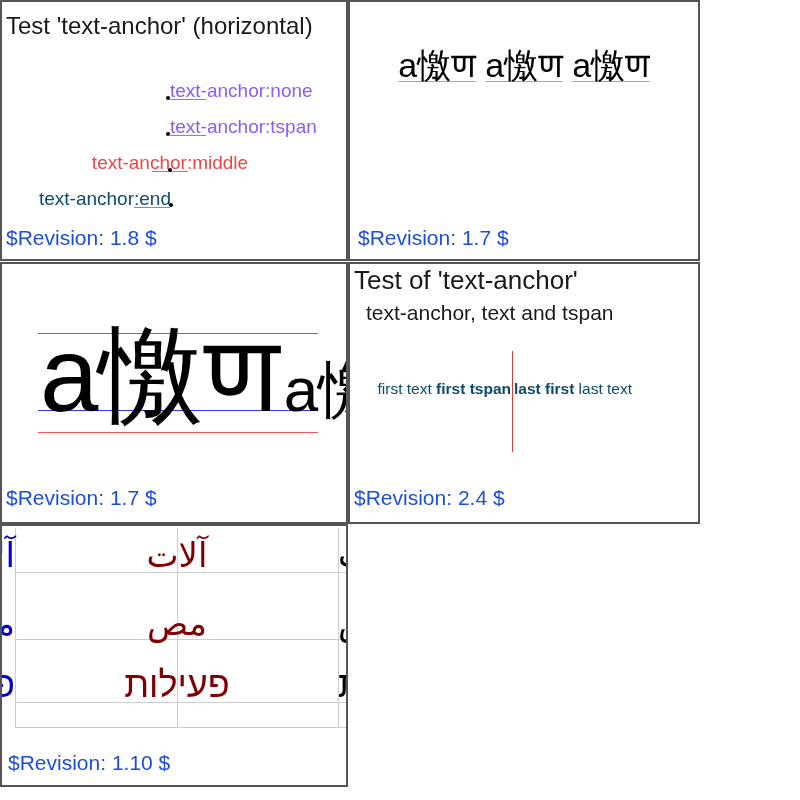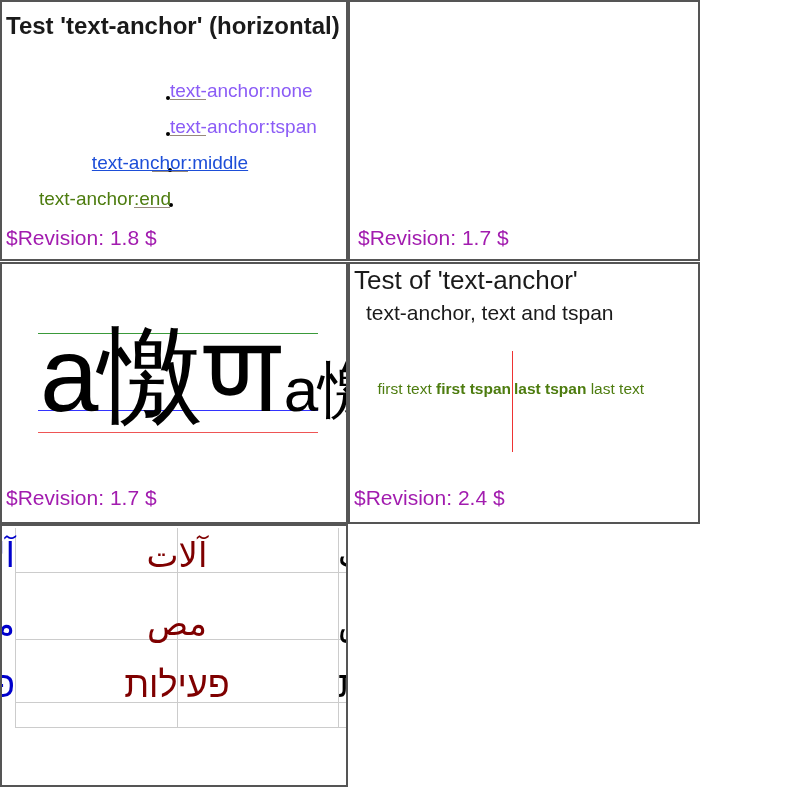--- a/index.html
+++ b/index.html
@@ -10,24 +10,24 @@
   #p1{left:0;top:0;width:348px;height:261px;}
   #p2{left:348px;top:0;width:352px;height:261px;}
   #p3{left:0;top:262px;width:348px;height:262px;}
   #p4{left:348px;top:262px;width:352px;height:262px;}
   #p5{left:0;top:524px;width:348px;height:263px;}
   .abs{position:absolute;white-space:nowrap;line-height:1;}
   .dot{position:absolute;width:4px;height:4px;border-radius:50%;background:#000;}
   .tick{position:absolute;height:1px;width:36px;background:#97897b;}
   .hline{position:absolute;height:1px;}
   .vline{position:absolute;width:1px;}
-  .red{color:#8b5cf6;} .green{color:#1d4ed8;text-decoration:underline;} .blue{color:#4d7c0f;}
+  .red{color:#8b5cf6;} .green{color:#ef4444;} .blue{color:#0c4a6e;}
   .navy{color:#0000cc;} .maroon{color:#7f0000;} .black{color:#000;}
-  .title{font-size:24px;font-weight:bold;}
-  .rev{font-size:21px;color:#a21caf;}
+  .title{font-size:24px;}
+  .rev{font-size:21px;color:#1d4ed8;}
   .lbl{font-size:19px;}
   .ctr{transform:translateX(-50%);}
   .rgt{transform:translateX(-100%);}
   .uline{text-decoration:underline;text-decoration-color:#9999f2;
          text-decoration-thickness:1px;text-underline-offset:4px;}
   .grid{background:#cccccc;}
   b{font-weight:bold;}
 </style>
 </head>
 <body>
@@ -48,40 +48,41 @@
   <div class="abs lbl green ctr" style="left:168px;top:151px;">text-anchor:middle</div>
 
   <div class="tick" style="left:132px;top:205px;"></div>
   <div class="dot" style="left:167px;top:201px;"></div>
   <div class="abs lbl blue rgt" style="left:169px;top:187px;">text-anchor:end</div>
 
   <div class="abs rev" style="left:4px;top:225px;">$Revision: 1.8 $</div>
 </div>
 
 <div class="panel" id="p2">
+  <div class="abs ctr" style="left:174px;top:46px;font-size:34px;color:#000;"><span class="uline">a憿ण</span> <span class="uline">a憿ण</span> <span class="uline">a憿ण</span></div>
   <div class="abs rev" style="left:8px;top:225px;">$Revision: 1.7 $</div>
 </div>
 
 <div class="panel" id="p3">
   <div class="hline" style="left:36px;top:69px;width:280px;background:#3a9a3a;"></div>
   <div class="hline" style="left:36px;top:146px;width:280px;background:#3333ff;"></div>
   <div class="hline" style="left:36px;top:168px;width:280px;background:#ee5555;"></div>
   <div class="abs" style="left:38px;top:58px;color:#000;"><span style="font-size:105px;">a憿ण</span> <span style="font-size:62px;">a憿ण</span></div>
   <div class="abs rev" style="left:4px;top:223px;">$Revision: 1.7 $</div>
 </div>
 
 <div class="panel" id="p4">
   <div class="abs" style="left:4px;top:3px;font-size:26px;">Test of 'text-anchor'</div>
   <div class="abs" style="left:16px;top:38px;font-size:21px;">text-anchor, text and tspan</div>
 
   <div class="vline" style="left:162px;top:87px;height:101px;background:#ee3333;"></div>
 
 
   <div class="abs rgt" style="left:161px;top:117px;font-size:15.5px;padding-left:12px;"><span class="blue">first text </span><b class="blue">first tspan</b></div>
-  <div class="abs" style="left:164px;top:117px;font-size:15.5px;"><b class="blue">last tspan</b><span class="blue"> last text</span></div>
+  <div class="abs" style="left:164px;top:117px;font-size:15.5px;"><b class="blue">last first</b><span class="blue"> last text</span></div>
 
   <div class="abs rev" style="left:4px;top:223px;">$Revision: 2.4 $</div>
 </div>
 
 <div class="panel" id="p5">
   <div class="vline grid" style="left:13px;top:2px;height:199px;"></div>
   <div class="vline grid" style="left:175px;top:2px;height:199px;"></div>
   <div class="vline grid" style="left:336px;top:2px;height:199px;"></div>
   <div class="hline grid" style="left:13px;top:46px;width:333px;"></div>
   <div class="hline grid" style="left:13px;top:113px;width:333px;"></div>
@@ -93,13 +94,14 @@
   <div class="abs black" dir="rtl" style="left:336px;top:12px;font-size:34px;">آلات</div>
 
   <div class="abs maroon ctr" dir="rtl" style="left:175px;top:80px;font-size:34px;">مص</div>
   <div class="abs navy rgt" dir="rtl" style="left:13px;top:80px;font-size:34px;">مص</div>
   <div class="abs black" dir="rtl" style="left:336px;top:80px;font-size:34px;">مص</div>
 
   <div class="abs maroon ctr" dir="rtl" style="left:175px;top:141px;font-size:36px;">פעילות</div>
   <div class="abs navy rgt" dir="rtl" style="left:13px;top:141px;font-size:36px;">פעילות</div>
   <div class="abs black" dir="rtl" style="left:336px;top:141px;font-size:36px;">פעילות</div>
 
+  <div class="abs rev" style="left:6px;top:226px;">$Revision: 1.10 $</div>
 </div>
 
 </body></html>

